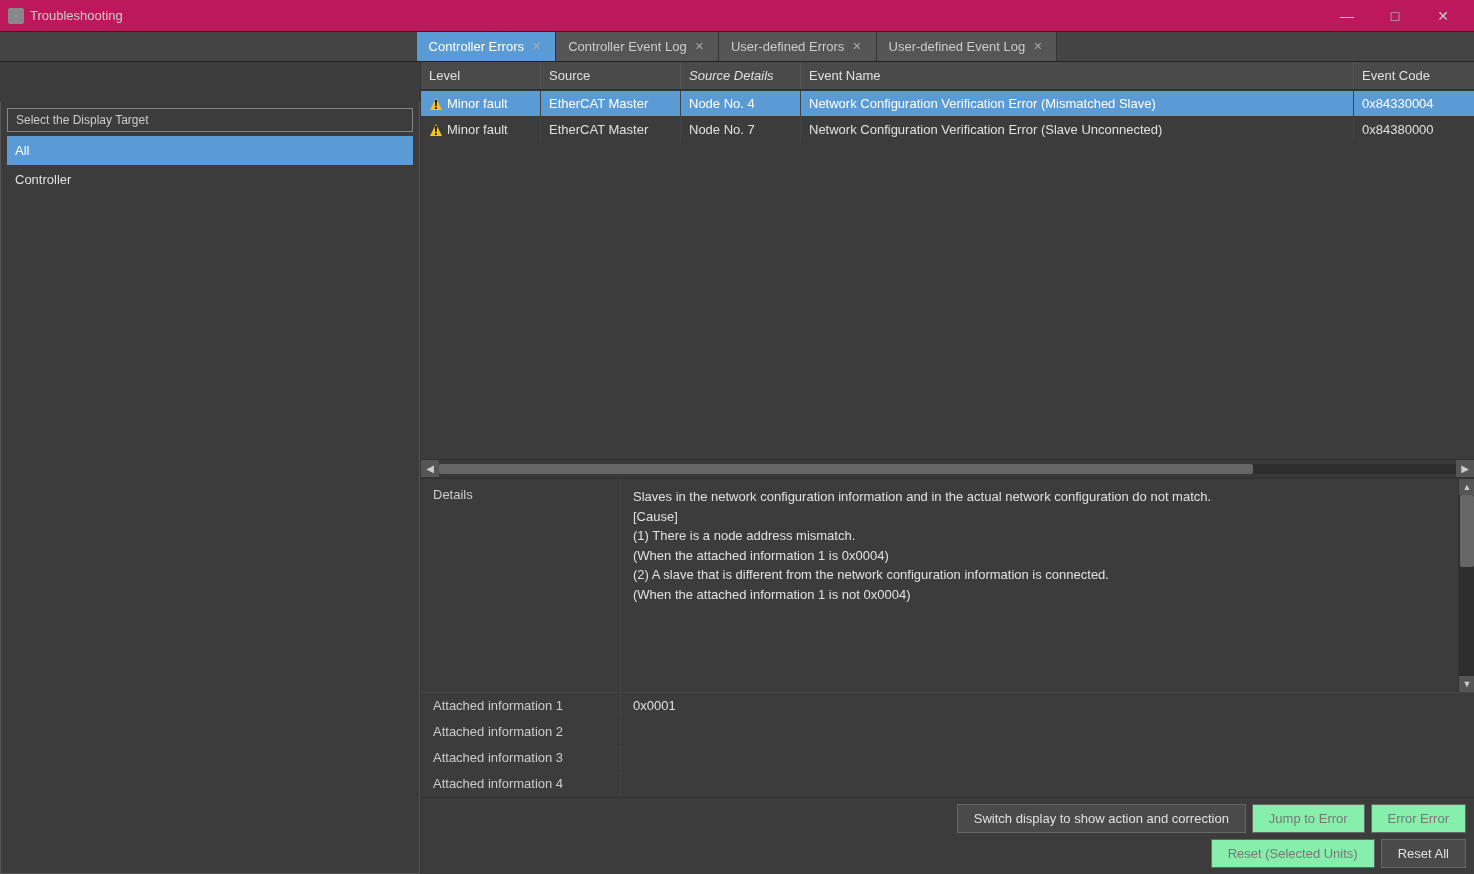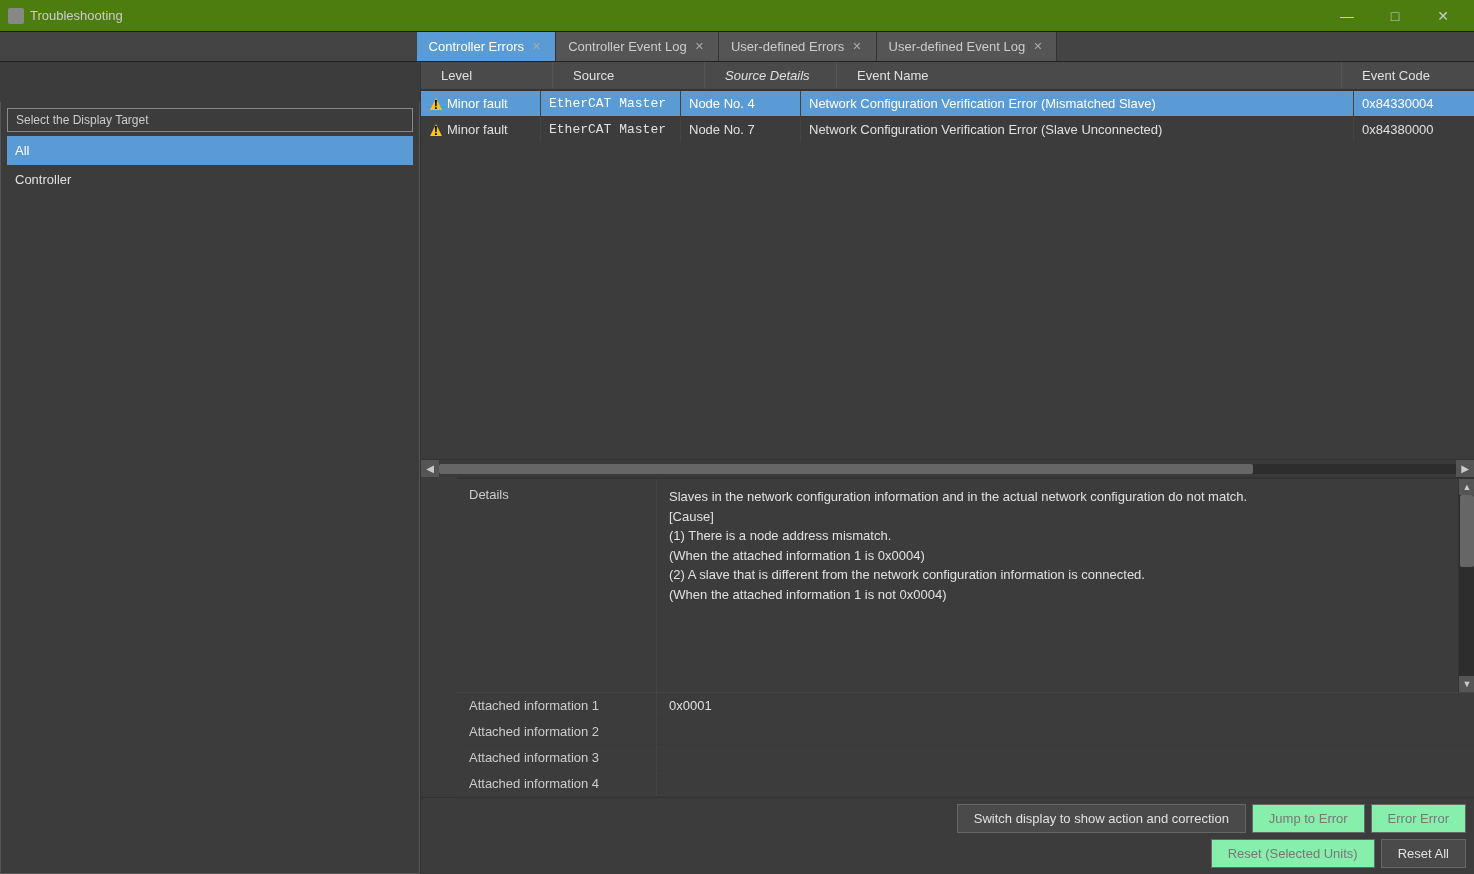--- a/index.html
+++ b/index.html
@@ -1,20 +1,20 @@
 <!DOCTYPE html>
 <html><head>
   <meta charset="utf-8">
   <style>
     * { box-sizing: border-box; margin: 0; padding: 0; font-family: 'Segoe UI', Tahoma, sans-serif; font-size: 13px; }
     body { background: #3c3c3c; color: #e0e0e0; width: 1474px; height: 874px; overflow: hidden; }
 
     
     .titlebar {
-      background: #4d7c0f;
+      background: #be185d;
       height: 32px;
       display: flex;
       align-items: center;
       padding: 0 8px;
       border-bottom: 1px solid #1a1a1a;
     }
     .titlebar-icon {
       width: 16px; height: 16px;
       background: #888;
       border-radius: 2px;
@@ -123,21 +123,20 @@
       background: #4a4a4a;
       border-bottom: 2px solid #333;
       font-size: 13px;
       color: #e0e0e0;
     }
     .th {
       padding: 6px 8px;
       border-right: 1px solid #555;
       font-weight: normal;
       white-space: nowrap;
-      margin-left: 12px;
     }
     .th-level { width: 120px; }
     .th-source { width: 140px; }
     .th-source-details { width: 120px; font-style: italic; }
     .th-event-name { flex: 1; }
     .th-event-code { width: 120px; border-right: none; }
 
     .table-body { flex: 1; overflow-y: auto; }
     .table-row {
       display: flex;
@@ -146,21 +145,21 @@
       font-size: 13px;
     }
     .table-row.selected { background: #5b9bd5; color: #fff; }
     .td {
       padding: 5px 8px;
       border-right: 1px solid #444;
       white-space: nowrap;
       overflow: hidden;
     }
     .td-level { width: 120px; display: flex; align-items: center; gap: 4px; }
-    .td-source { width: 140px; font-family: Liberation Mono, monospace; }
+    .td-source { width: 140px; }
     .td-source-details { width: 120px; }
     .td-event-name { flex: 1; }
     .td-event-code { width: 120px; border-right: none; }
 
     
     .hscroll-bar {
       height: 18px;
       background: #3a3a3a;
       border-top: 1px solid #333;
       display: flex;
@@ -189,21 +188,20 @@
       background: #666;
       border-radius: 2px;
     }
 
     
     .details-panel {
       height: 320px;
       display: flex;
       flex-direction: column;
       border-top: 2px solid #333;
-      margin-left: 36px;
     }
     .scroll-arrow-up, .scroll-arrow-down {
       width: 16px; height: 16px;
       background: #555;
       display: flex; align-items: center; justify-content: center;
       cursor: pointer;
       font-size: 9px;
       color: #ccc;
     }
     .scroll-track {

